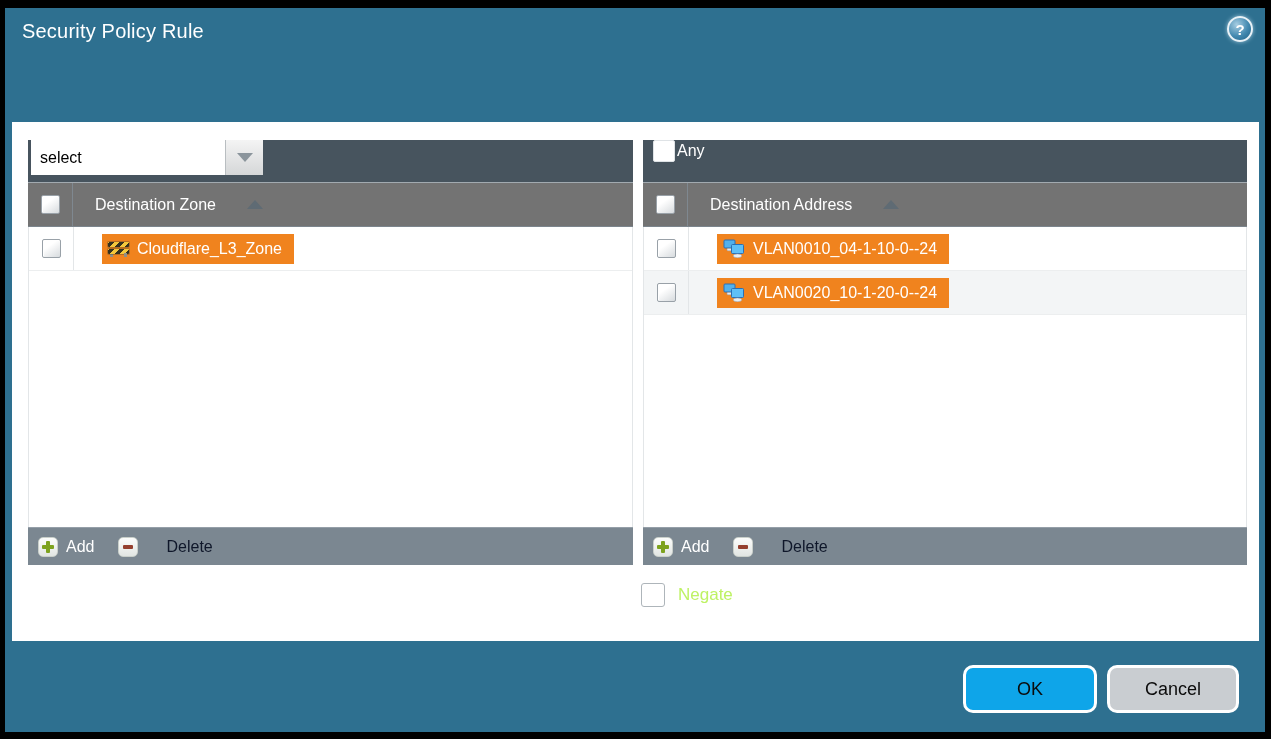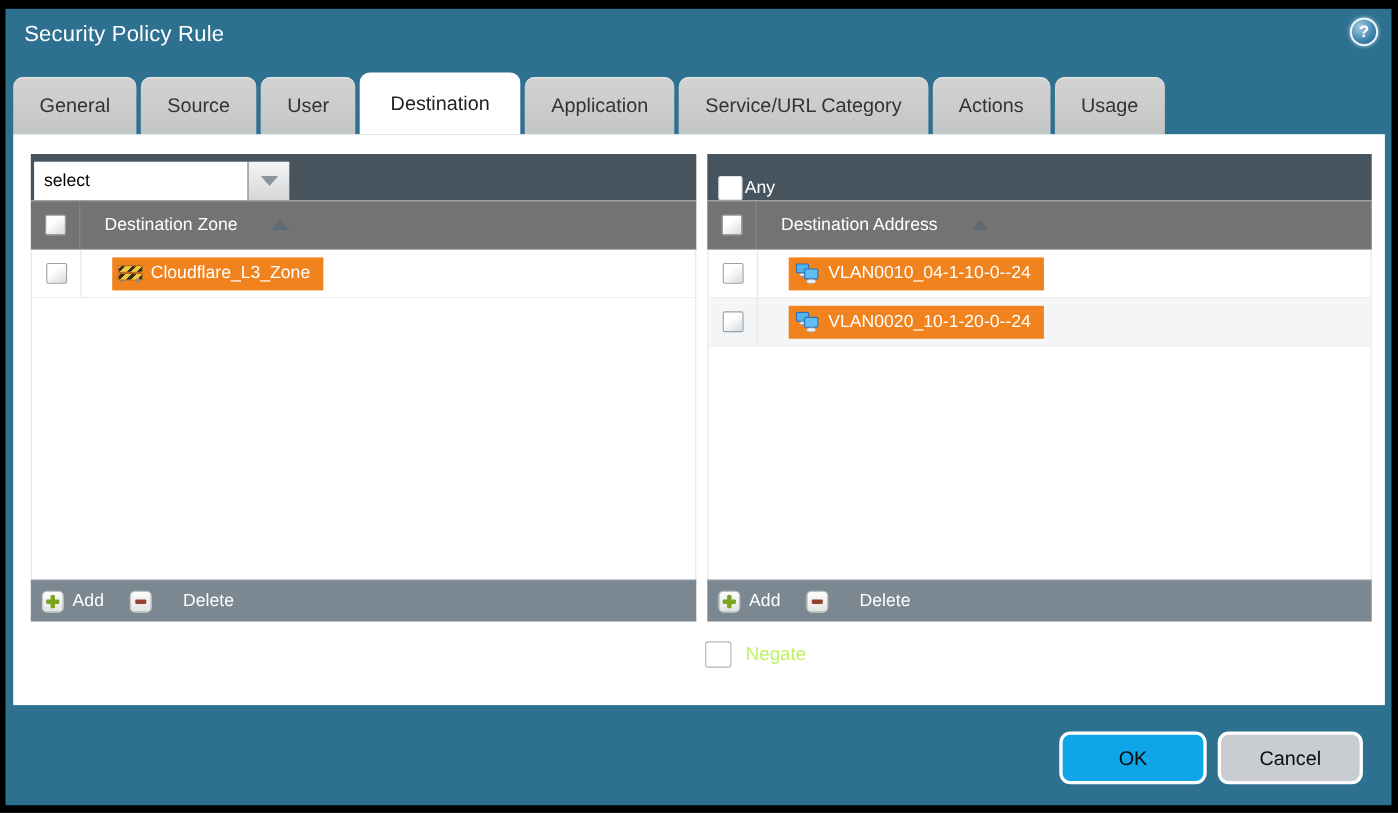--- a/index.html
+++ b/index.html
@@ -53,21 +53,21 @@
     background:#fff;
   }
 
   
   .panel { position:absolute; top:18px; display:flex; flex-direction:column; }
   .panel.left  { left:16px;  width:605px; height:425px; }
   .panel.right { left:631px; width:604px; height:425px; }
 
   .panel-header {
     flex:0 0 42px; background:#47545e;
-    display:flex; align-items:flex-end; padding-left:3px;
+    display:flex; align-items:flex-start; padding-left:3px;
   }
   .combo { display:flex; height:35px; cursor:pointer; }
   .combo-value {
     width:185px; background:#fff; color:#000; font-size:16px;
     display:flex; align-items:center; padding-left:9px;
   }
   .combo-btn {
     width:37px; background:linear-gradient(#f4f4f4,#d5d7d8);
     border-left:1px solid #b9bec1;
     display:flex; align-items:center; justify-content:center;
@@ -137,21 +137,21 @@
     content:""; position:absolute; bottom:0; width:3px; height:4px; background:#8f8f88;
   }
   .zone-icon::before { left:2px; } .zone-icon::after { right:2px; }
 
   .panel-footer {
     flex:0 0 38px; background:#7b8791; border-top:1px solid #959fa8;
     display:flex; align-items:center; padding-left:10px; gap:24px;
     box-sizing:border-box;
   }
   .tool-btn { display:flex; align-items:center; gap:8px; font-size:16px; color:#fff; cursor:pointer; }
-  .tool-btn.disabled { color:#ffffff; cursor:default;gap:28px; }
+  .tool-btn.disabled { color:#0f172a; cursor:default;gap:28px; }
   .icon-sq {
     width:20px; height:20px; border-radius:5px; box-sizing:border-box;
     background:linear-gradient(#fcfdfc,#e1e5e2); border:1px solid #c9cfca;
     position:relative;
   }
   .plus::before, .plus::after {
     content:""; position:absolute; background:#7da21e; border-radius:1px;
   }
   .plus::before { left:3px; top:7px;  width:12px; height:4px; }
   .plus::after  { left:7px; top:3px;  width:4px;  height:12px; }
@@ -183,30 +183,20 @@
 </style>
 </head>
 <body>
 
 <div class="stage">
   <div class="dialog-bg"></div>
 
   <div class="title">Security Policy Rule</div>
   <div class="help-icon">?</div>
 
-  <div class="tabs">
-    <div class="tab">General</div>
-    <div class="tab">Source</div>
-    <div class="tab">User</div>
-    <div class="tab active">Destination</div>
-    <div class="tab">Application</div>
-    <div class="tab">Service/URL Category</div>
-    <div class="tab">Actions</div>
-    <div class="tab">Usage</div>
-  </div>
 
   <div class="content">
 
     <div class="panel left">
       <div class="panel-header">
         <div class="combo">
           <div class="combo-value">select</div>
           <div class="combo-btn">
             <div class="tri-down"></div>
           </div>

